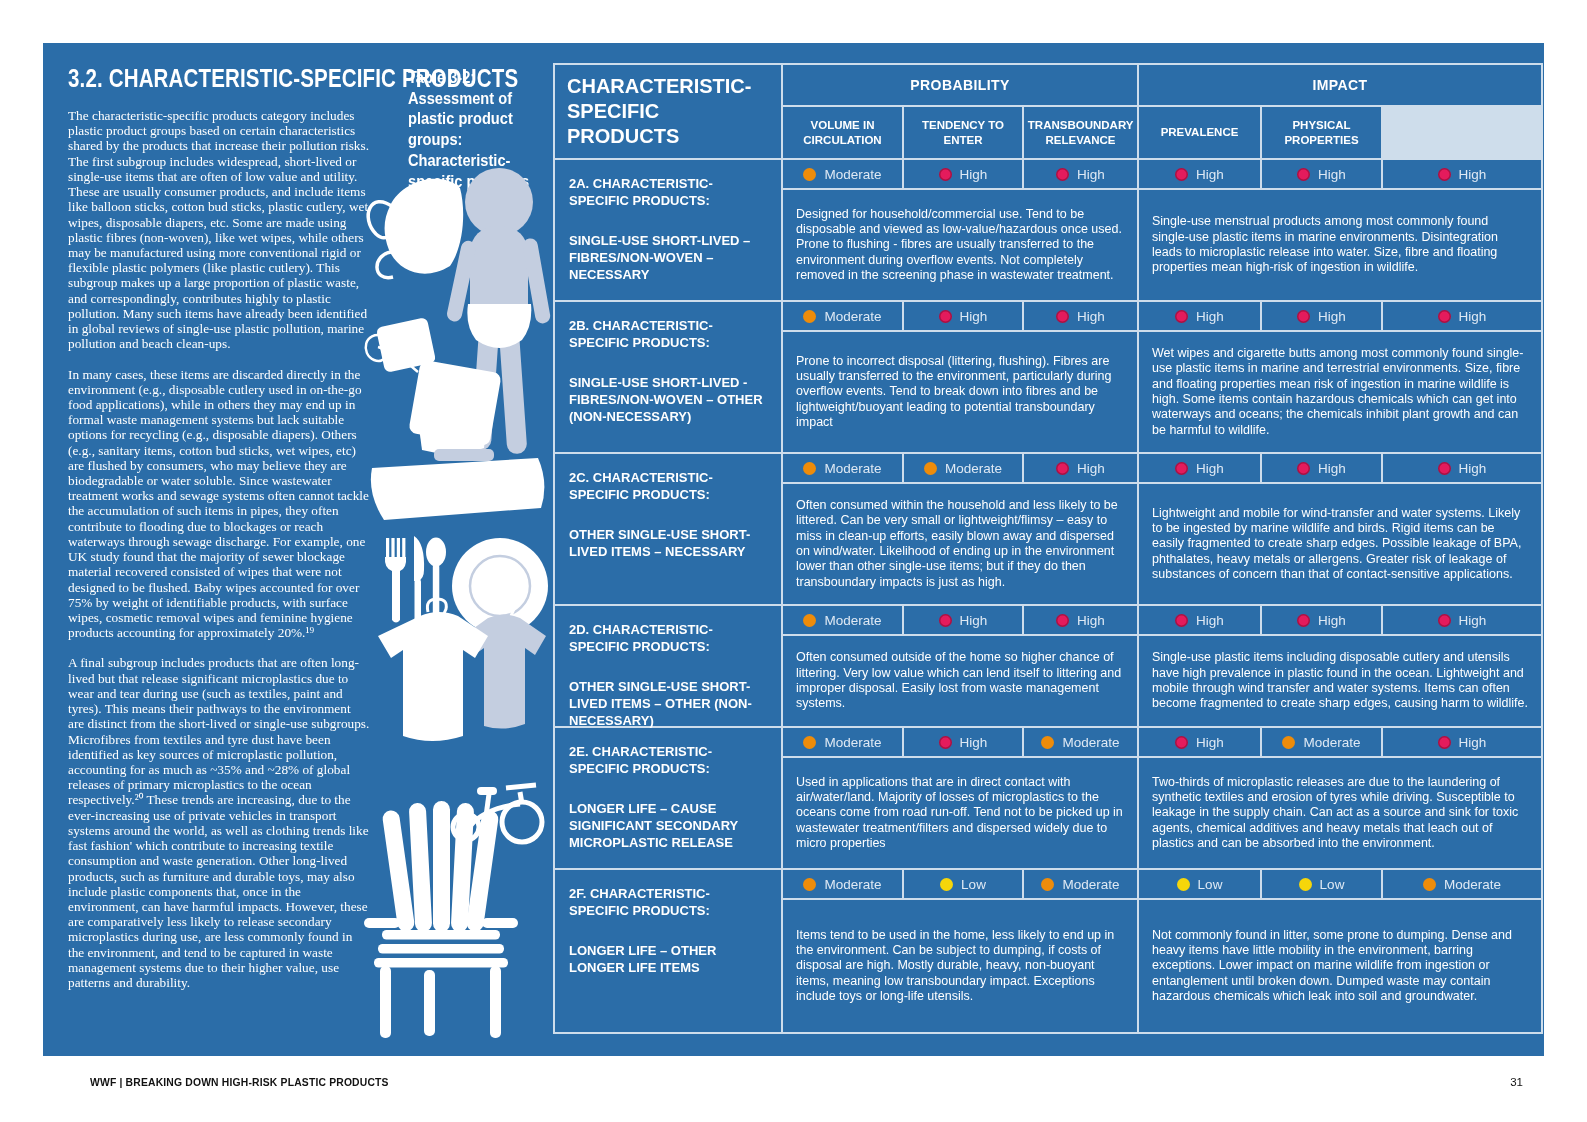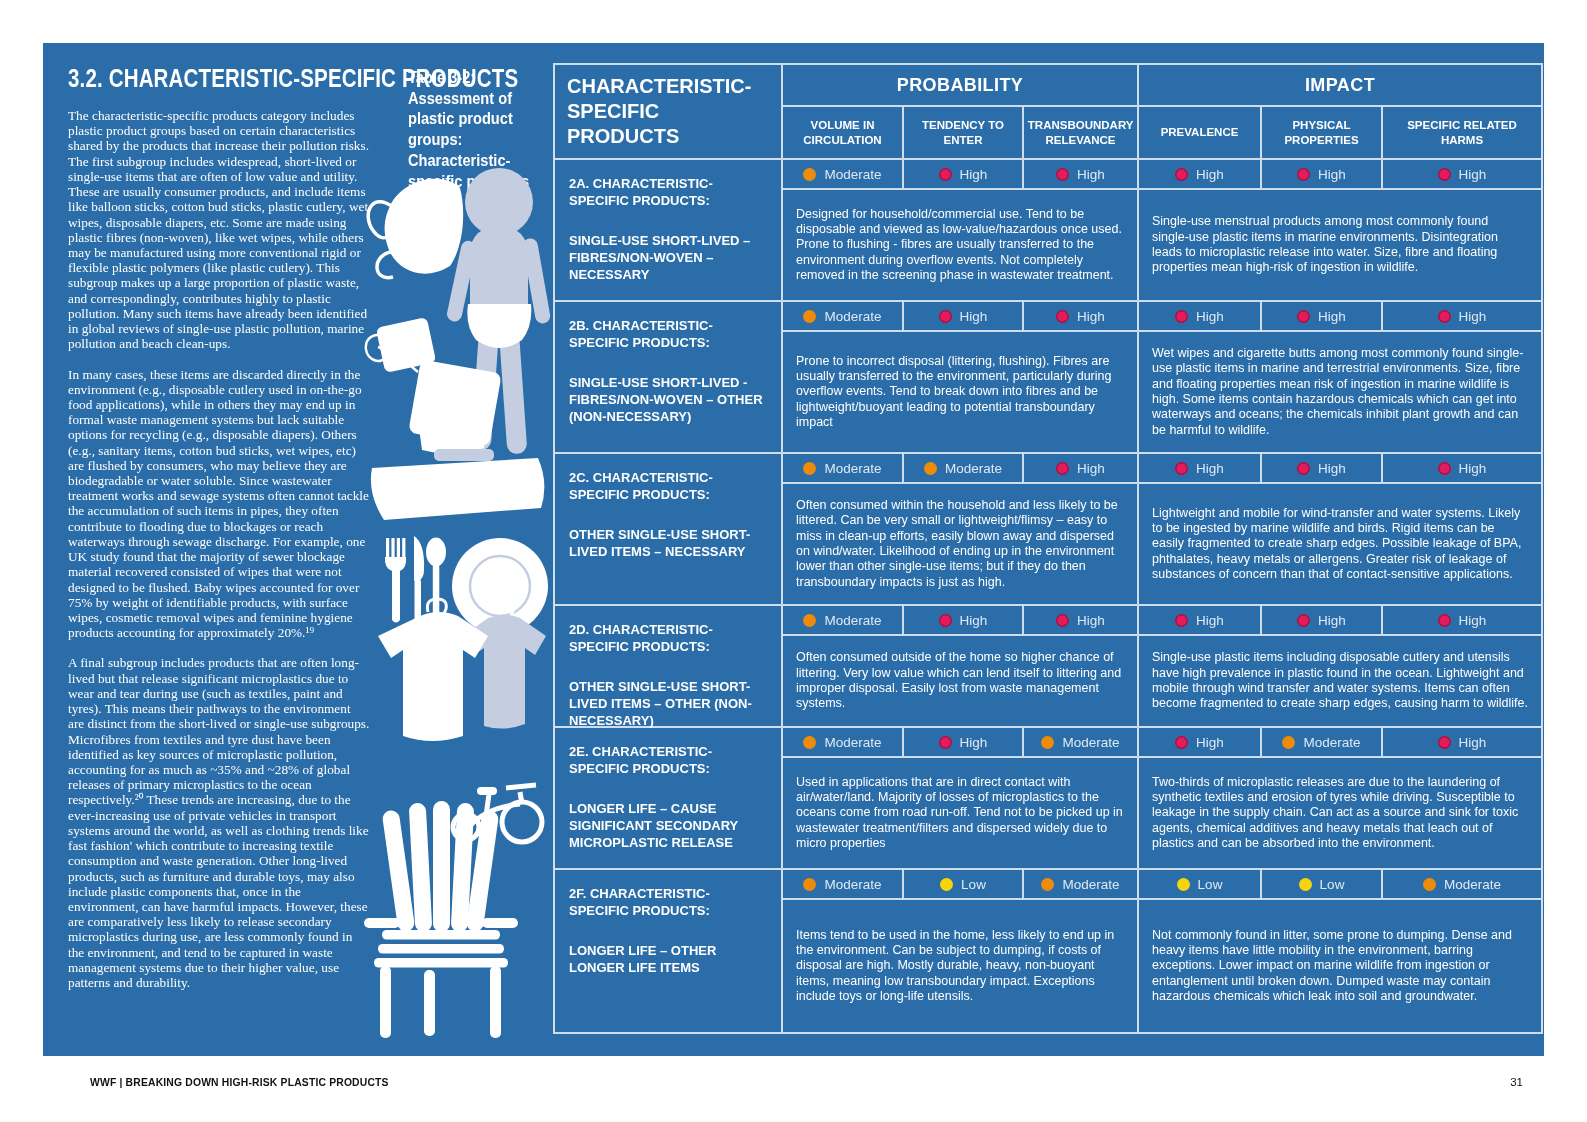--- a/index.html
+++ b/index.html
@@ -41,21 +41,21 @@
     grid-template-columns:226px 119px 118px 113px 121px 119px 1fr;
   }
   .thead{grid-template-rows:40px 51px;}
   .cell{background:var(--blue,#2B6DA8);color:#fff;box-sizing:border-box;}
   .h-products{
     grid-row:1/3;grid-column:1;display:flex;align-items:center;
     padding:12px 12px;font-weight:bold;font-size:20px;line-height:1.25;
   }
   .h-group{
     display:flex;align-items:center;justify-content:center;
-    font-weight:bold;font-size:18px;letter-spacing:.4px;text-align:center;
+    font-weight:bold;font-size:14px;letter-spacing:.4px;text-align:center;
   }
   .h-group.prob{grid-column:2/5;}
   .h-group.imp{grid-column:5/8;}
   .h-sub{
     display:flex;align-items:center;justify-content:center;text-align:center;
     font-weight:bold;font-size:11.5px;line-height:1.3;padding:3px 4px;
   }
   .trow{grid-template-rows:28px 1fr;}
   .label-cell{
     grid-row:1/3;grid-column:1;padding:16px 12px 10px 14px;
@@ -179,21 +179,20 @@
 <div class="risk-table">
   <div class="tgrid thead">
     <div class="cell h-products">CHARACTERISTIC-SPECIFIC PRODUCTS</div>
     <div class="cell h-group prob">PROBABILITY</div>
     <div class="cell h-group imp">IMPACT</div>
     <div class="cell h-sub">VOLUME IN CIRCULATION</div>
     <div class="cell h-sub">TENDENCY TO ENTER</div>
     <div class="cell h-sub">TRANSBOUNDARY RELEVANCE</div>
     <div class="cell h-sub">PREVALENCE</div>
     <div class="cell h-sub">PHYSICAL PROPERTIES</div>
-    <div class="cell h-sub">SPECIFIC RELATED HARMS</div>
   </div>
   <div id="table-rows" style="display: flex; flex-direction: column; gap: 2px;">
   <div class="tgrid trow" style="height: 140px;">
     <div class="cell label-cell">
       <div class="row-label-title">2A. CHARACTERISTIC-SPECIFIC PRODUCTS:</div>
       <div class="row-label-sub">SINGLE-USE SHORT-LIVED – FIBRES/NON-WOVEN – NECESSARY</div>
     </div>
     <div class="cell rating-cell">
           <span class="dot" style="background: rgb(238, 140, 10);"></span>
           <span class="rating-label">Moderate</span>

